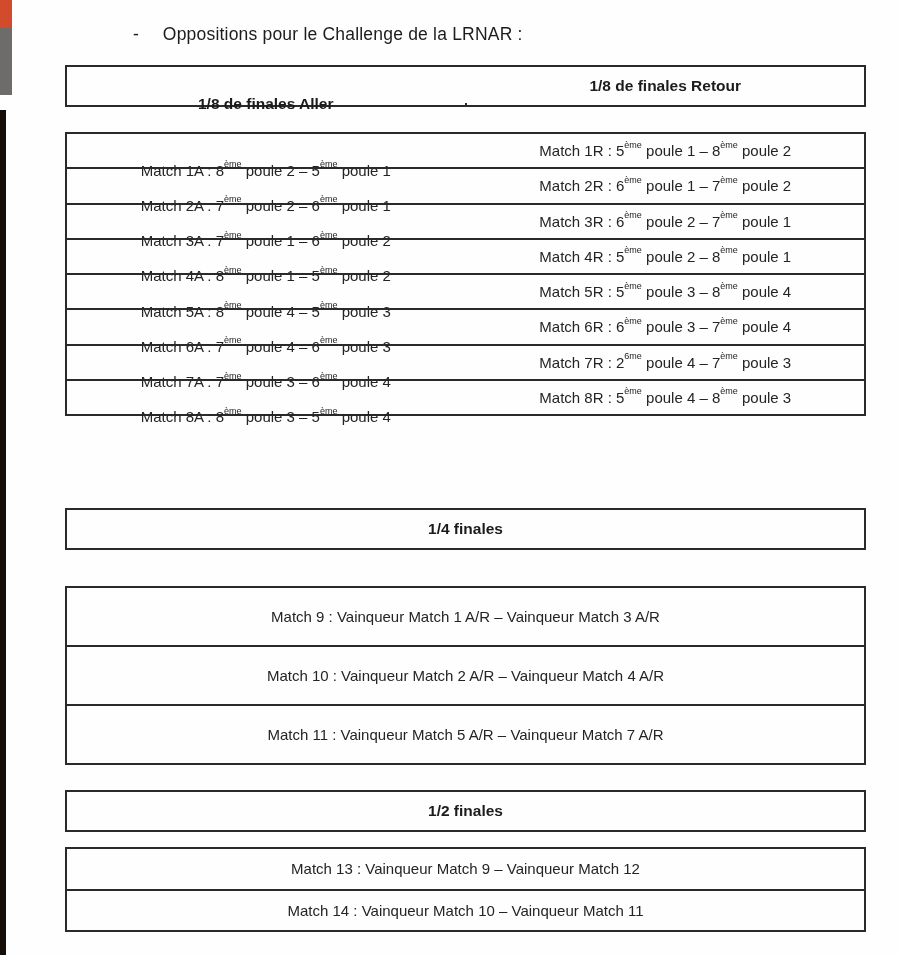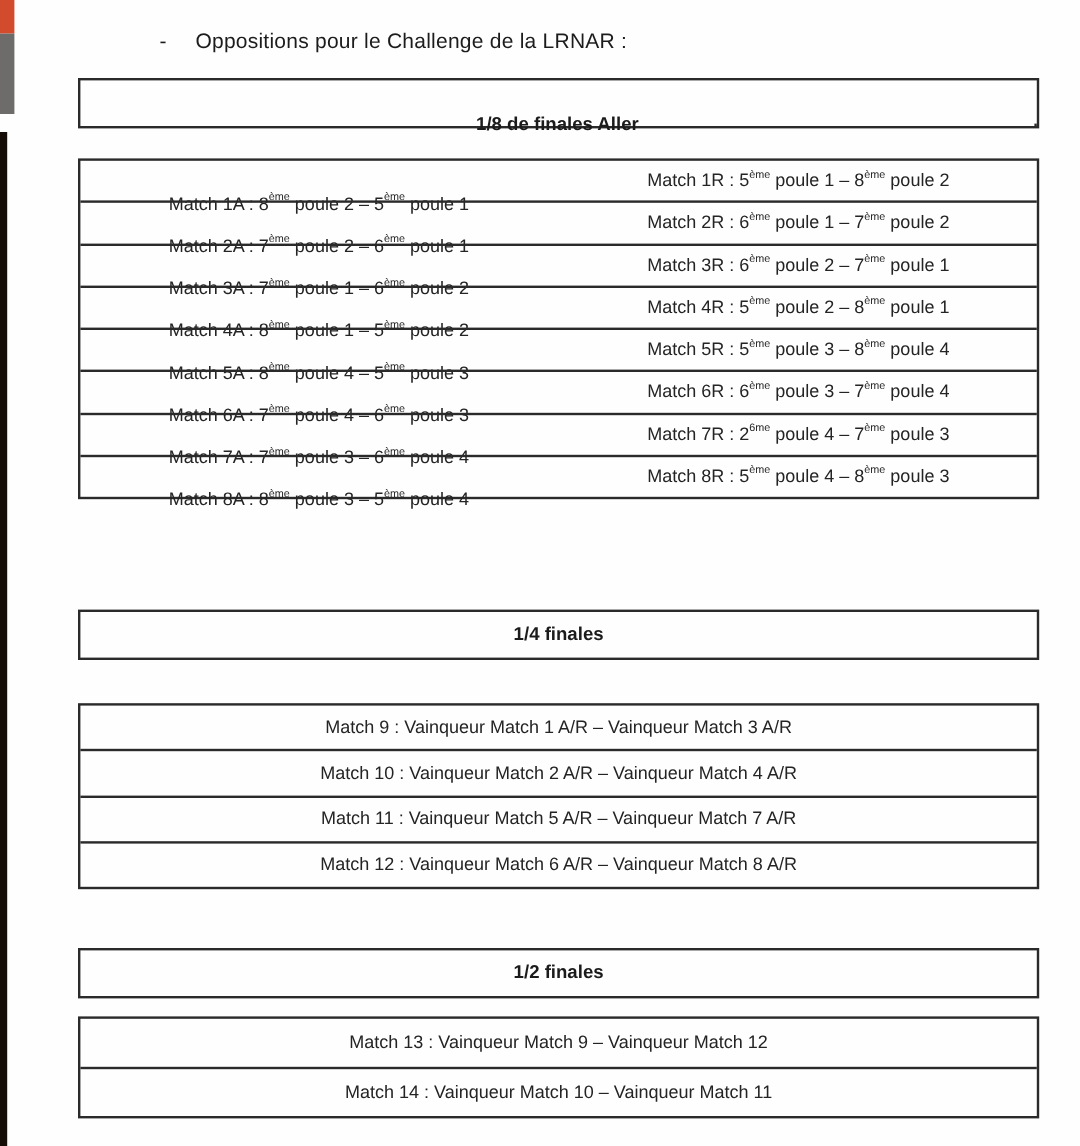--- a/index.html
+++ b/index.html
@@ -29,21 +29,21 @@
 
   .doc-table {
     position:absolute; left:65px; width:801px;
     border:2px solid #2a2a2a;
     background:#fefefe;
     display:flex; flex-direction:column;
   }
   #hdr8 { top:65px;  height:42px; }
   #tbl8 { top:132px; height:284px; }
   #hdr4 { top:508px; height:42px;text-align:center; }
-  #tbl4 { top:586px; height:155px; }
+  #tbl4 { top:586px; height:179px; }
   #hdr2 { top:790px; height:42px; }
   #tbl2 { top:847px; height:85px; }
 
   .row { display:flex; flex:1; min-height:0; }
   .row + .row { border-top:2px solid #2a2a2a; }
   .cell {
     flex:1; display:flex; align-items:center; justify-content:center;
     font-size:15px; color:#242424; white-space:pre; line-height:1;
   }
   .cell.left { border-right:2px solid #2a2a2a;margin-top:36px; }
@@ -61,20 +61,21 @@
 <div class="strip black" style="background: rgb(23, 13, 7);"></div>
 
 <div class="title-row">
   <span class="bullet">-</span>
   <span class="title">Oppositions pour le Challenge de la LRNAR :</span>
 </div>
 
 <div class="doc-table" id="hdr8">
   <div class="row">
     <div class="cell left bold">1/8 de finales Aller</div>
+    <div class="cell bold">1/8 de finales Retour</div>
   </div>
 </div>
 
 <div class="doc-table" id="tbl8">
   <div class="row">
     <div class="cell left"><span>Match 1A : 8</span><sup>ème</sup><span> poule 2 – 5</span><sup>ème</sup><span> poule 1</span></div>
     <div class="cell"><span>Match 1R : 5</span><sup>ème</sup><span> poule 1 – 8</span><sup>ème</sup><span> poule 2</span></div>
   </div>
   <div class="row">
     <div class="cell left"><span>Match 2A : 7</span><sup>ème</sup><span> poule 2 – 6</span><sup>ème</sup><span> poule 1</span></div>
@@ -115,23 +116,20 @@
 <div class="doc-table" id="tbl4">
   <div class="row">
     <div class="cell">Match 9 : Vainqueur Match 1 A/R – Vainqueur Match 3 A/R</div>
   </div>
   <div class="row">
     <div class="cell">Match 10 : Vainqueur Match 2 A/R – Vainqueur Match 4 A/R</div>
   </div>
   <div class="row">
     <div class="cell">Match 11 : Vainqueur Match 5 A/R – Vainqueur Match 7 A/R</div>
   </div>
-  <div class="row">
-    <div class="cell">Match 12 : Vainqueur Match 6 A/R – Vainqueur Match 8 A/R</div>
-  </div>
 </div>
 
 <div class="doc-table" id="hdr2">
   <div class="row">
     <div class="cell bold">1/2 finales</div>
   </div>
 </div>
 
 <div class="doc-table" id="tbl2">
   <div class="row">

